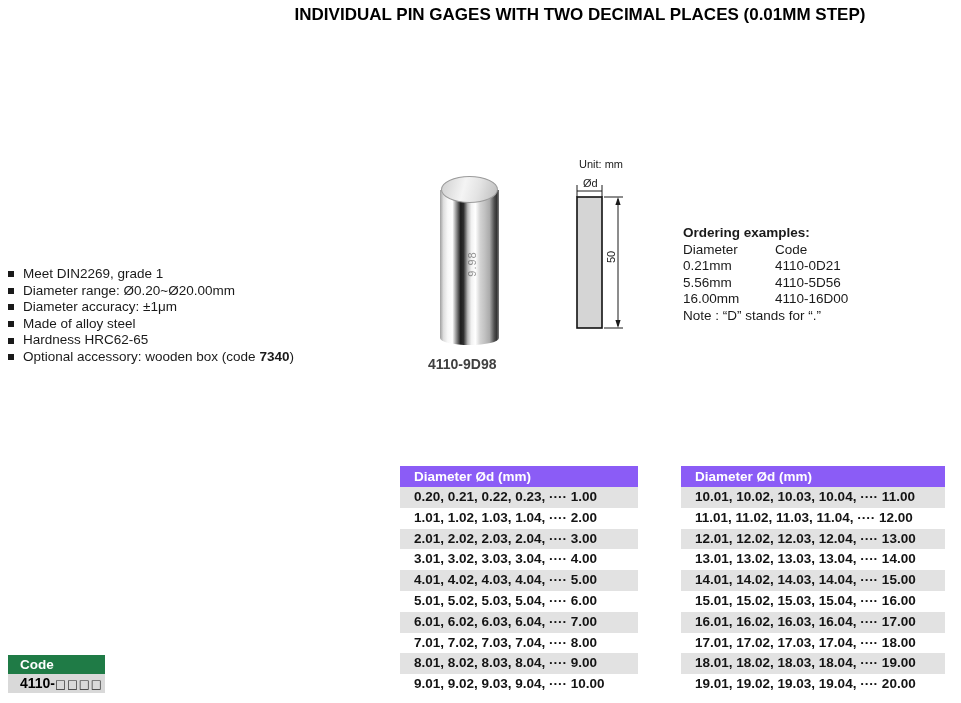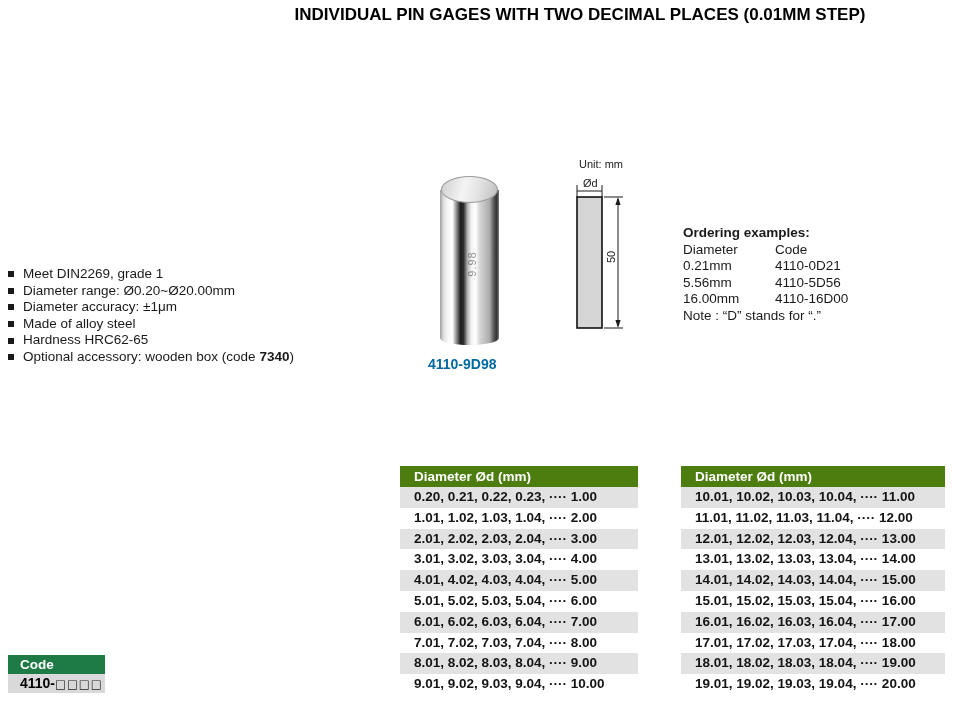--- a/index.html
+++ b/index.html
@@ -87,21 +87,21 @@
     color: rgba(90, 90, 90, 0.65);
     letter-spacing: 1px;
     z-index: 3;
   }
   .photo-label {
     position: absolute;
     left: 428px;
     top: 356px;
     font-size: 14px;
     font-weight: bold;
-    color: #0369a1;
+    color: #404040;
   }
 
   
   .drawing {
     position: absolute;
     left: 570px;
     top: 155px;
     width: 80px;
     height: 192px;
   }
@@ -128,21 +128,21 @@
     position: absolute;
     top: 466px;
     font-size: 13.5px;
   }
   .dia-table.t-left  { left: 400px; width: 238px; }
   .dia-table.t-right { left: 681px; width: 264px; }
   .dia-header {
     height: 21px;
     line-height: 21px;
     padding-left: 14px;
-    background: #4d7c0f;
+    background: #8b5cf6;
     color: #ffffff;
     font-weight: bold;
   }
   .dia-rows .dia-row {
     height: 20.8px;
     line-height: 20.8px;
     padding-left: 14px;
     color: #141414;
     background: #ffffff;
     white-space: nowrap;

